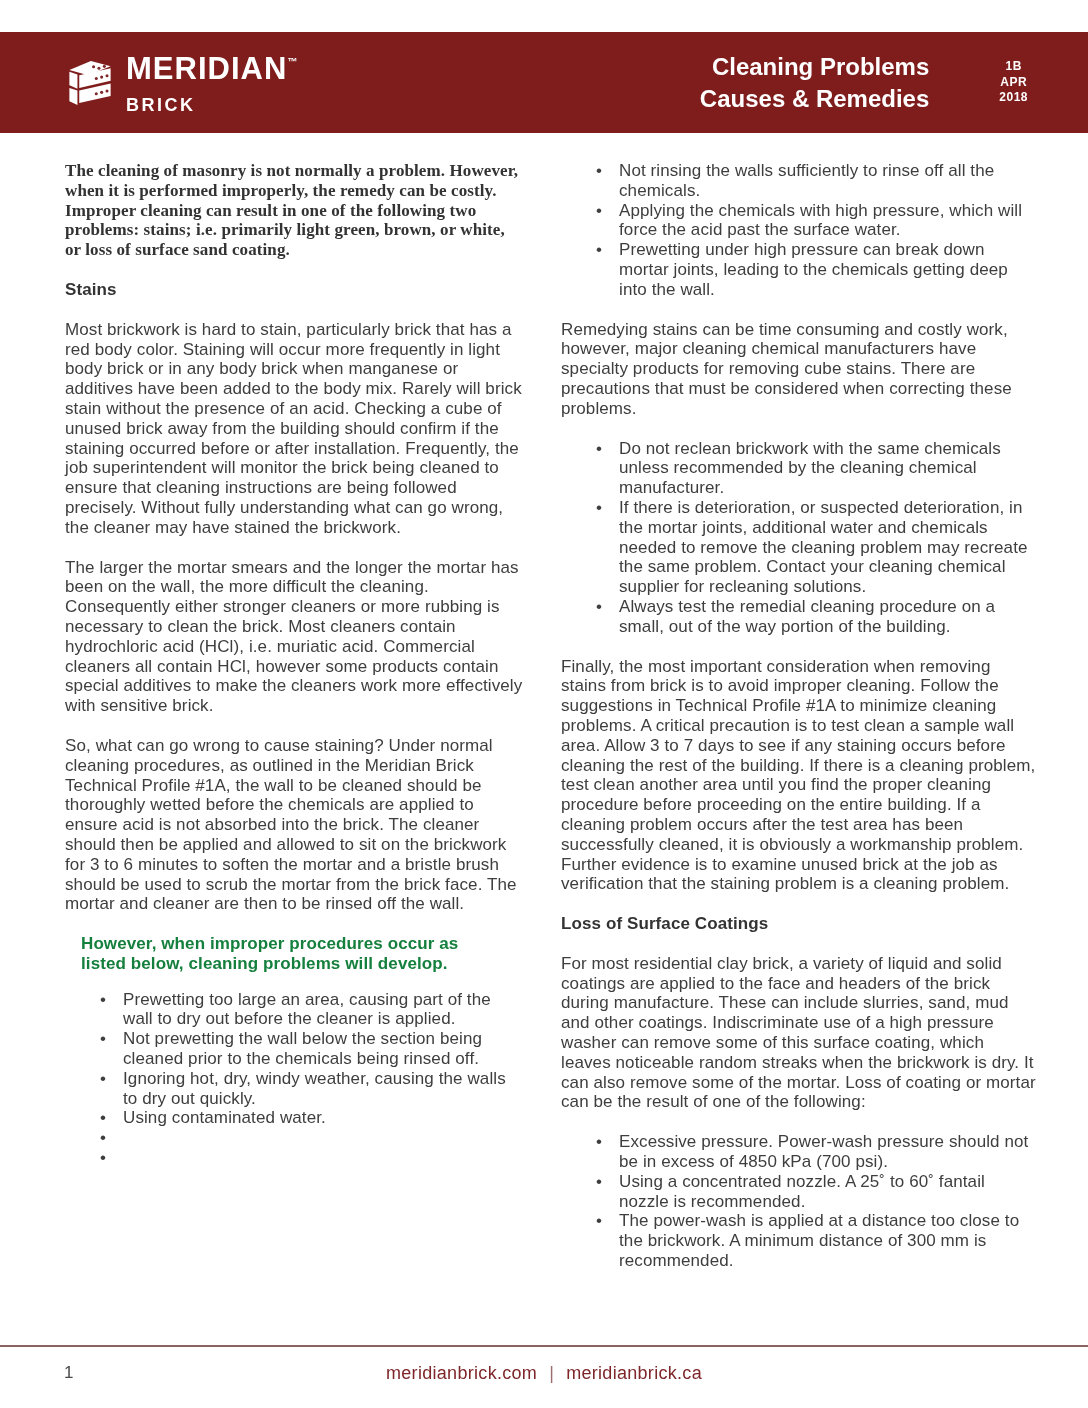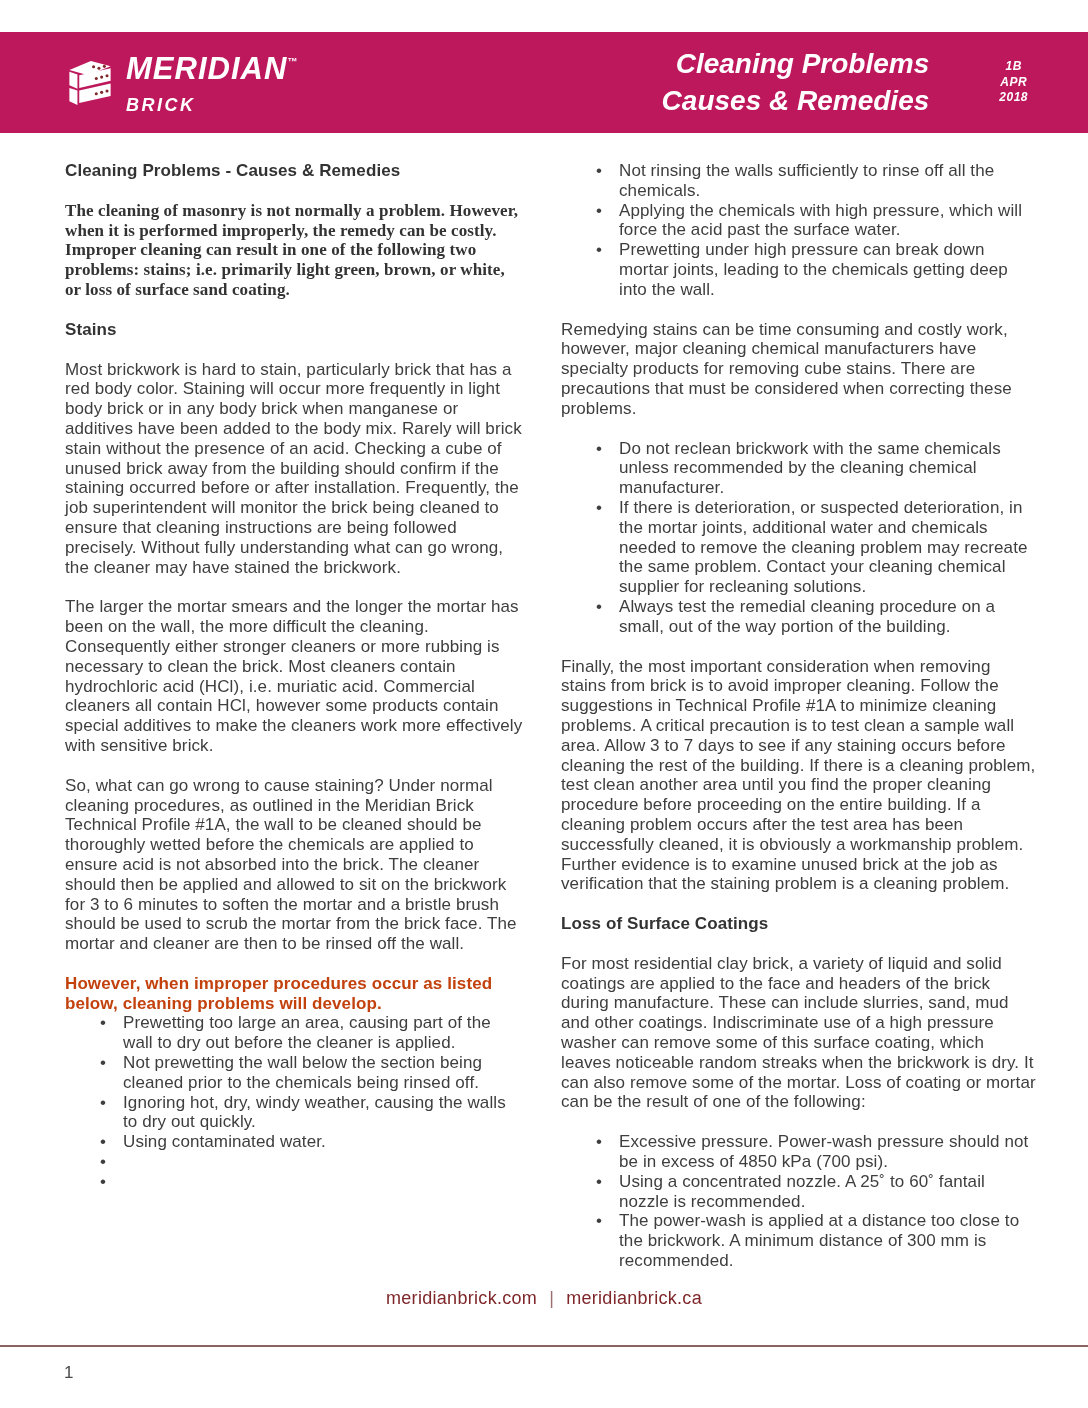--- a/index.html
+++ b/index.html
@@ -17,22 +17,21 @@
     overflow: hidden;
   }
 
   
   .band {
     position: absolute;
     top: 32px;
     left: 0;
     width: 100%;
     height: 101px;
-    background: #be185d;
-    font-style: italic;
+    background: #7f1d1d;
   }
   .logo {
     position: absolute;
     left: 64px;
     top: 50%;
     transform: translateY(-50%);
     display: flex;
     align-items: center;
   }
   .logo-mark { width: 52px; height: 58px; margin-right: 10px; flex: none; }
@@ -56,21 +55,21 @@
     position: absolute;
     right: 60px;
     top: 0;
     bottom: 0;
     display: flex;
     align-items: center;
   }
   .doc-title {
     color: #ffffff;
     font-weight: bold;
-    font-size: 28px;
+    font-size: 24px;
     line-height: 1.3;
     text-align: right;
     white-space: nowrap;
   }
   .doc-date {
     color: #ffffff;
     font-weight: bold;
     font-size: 12px;
     line-height: 1.28;
     text-align: center;
@@ -86,21 +85,21 @@
     width: 972px;
     display: flex;
   }
   .col { font-size: 17px; line-height: 19.8px; letter-spacing: 0.1px; }
   .col-left  { width: 458px; margin-right: 38px; flex: none; }
   .col-right { width: 476px; flex: none; }
 
   .h   { font-weight: bold; color: #333333; margin: 0 0 20px 0; }
   .p   { margin: 0 0 20px 0; }
   .pb  { font-weight: bold; color: #333333; margin: 0 0 20px 0; font-family: Liberation Serif, serif; }
-  .pbt { font-weight: bold; color: #c2410c; margin: 0; }
+  .pbt { font-weight: bold; color: #15803d; margin: 16px; }
   .ul  { margin: 0 0 20px 0; }
   .li  { display: flex; }
   .li .dot { flex: none; width: 23px; margin-left: 35px; }
   .li .it  { flex: 1; }
 
   
   .footer-rule {
     position: absolute;
     top: 1345px;
     left: 0;
@@ -109,21 +108,21 @@
   }
   .page-num {
     position: absolute;
     left: 64px;
     top: 1363px;
     font-size: 17px;
     color: #4a4a4a;
   }
   .footer-links {
     position: absolute;
-    top: 1288px;
+    top: 1363px;
     left: 0;
     width: 100%;
     text-align: center;
     font-size: 18px;
     color: #7E2629;
     letter-spacing: 0.3px;
   }
   .footer-links .sep { color: #9b6f70; padding: 0 12px; }
 </style>
 </head>
@@ -166,21 +165,20 @@
       <div class="doc-date">
         <div>1B</div>
         <div>APR</div>
         <div>2018</div>
       </div>
     </div>
   </div>
 
   <div class="content">
     <div class="col col-left">
-        <div class="h">Cleaning Problems - Causes &amp; Remedies</div>
         <div class="pb">The cleaning of masonry is not normally a problem. However, when it is performed improperly, the remedy can be costly. Improper cleaning can result in one of the following two problems: stains; i.e. primarily light green, brown, or white, or loss of surface sand coating.</div>
         <div class="h">Stains</div>
         <div class="p">Most brickwork is hard to stain, particularly brick that has a red body color. Staining will occur more frequently in light body brick or in any body brick when manganese or additives have been added to the body mix. Rarely will brick stain without the presence of an acid. Checking a cube of unused brick away from the building should confirm if the staining occurred before or after installation. Frequently, the job superintendent will monitor the brick being cleaned to ensure that cleaning instructions are being followed precisely. Without fully understanding what can go wrong, the cleaner may have stained the brickwork.</div>
         <div class="p">The larger the mortar smears and the longer the mortar has been on the wall, the more difficult the cleaning. Consequently either stronger cleaners or more rubbing is necessary to clean the brick. Most cleaners contain hydrochloric acid (HCl), i.e. muriatic acid. Commercial cleaners all contain HCl, however some products contain special additives to make the cleaners work more effectively with sensitive brick.</div>
         <div class="p">So, what can go wrong to cause staining? Under normal cleaning procedures, as outlined in the Meridian Brick Technical Profile #1A, the wall to be cleaned should be thoroughly wetted before the chemicals are applied to ensure acid is not absorbed into the brick. The cleaner should then be applied and allowed to sit on the brickwork for 3 to 6 minutes to soften the mortar and a bristle brush should be used to scrub the mortar from the brick face. The mortar and cleaner are then to be rinsed off the wall.</div>
         <div class="pbt">However, when improper procedures occur as listed below, cleaning problems will develop.</div>
         <div class="ul">
           <div class="li">
             <span class="dot">•</span>
             <span class="it">Prewetting too large an area, causing part of the wall to dry out before the cleaner is applied.</span>

